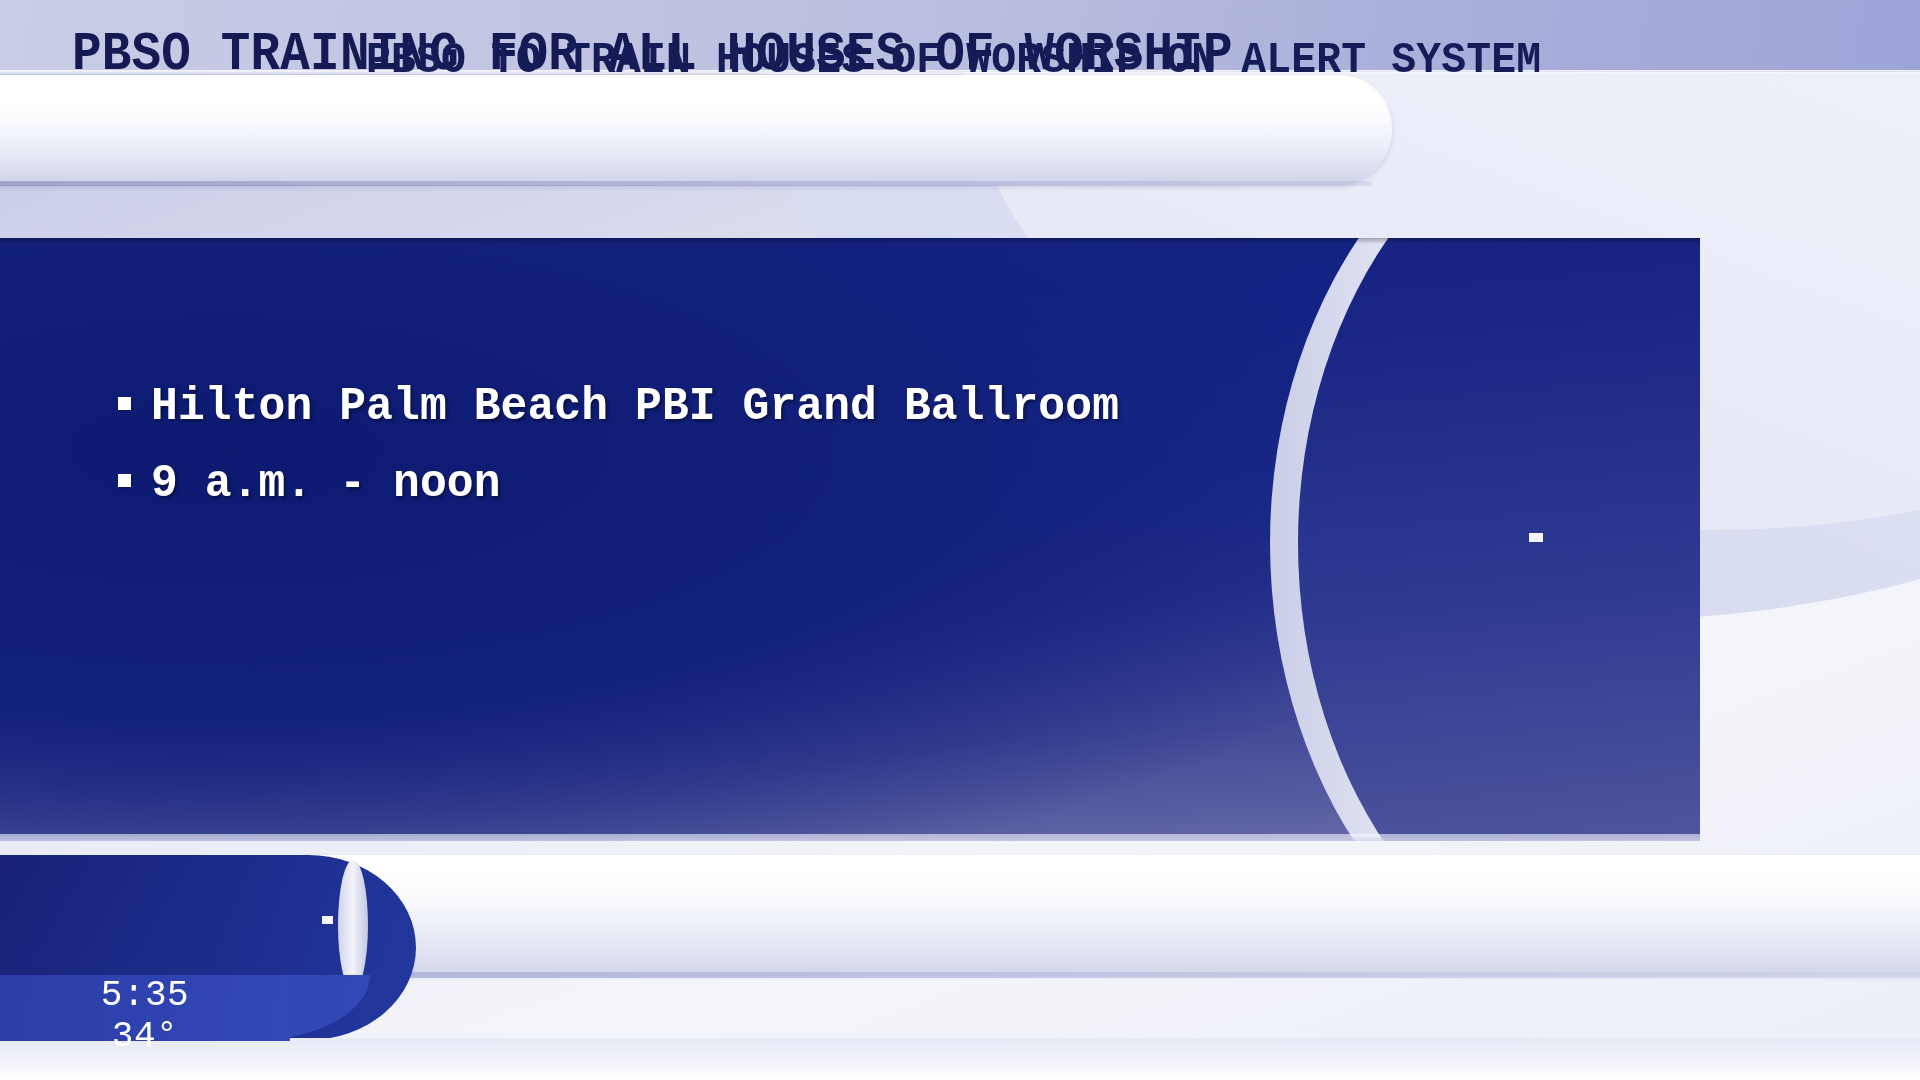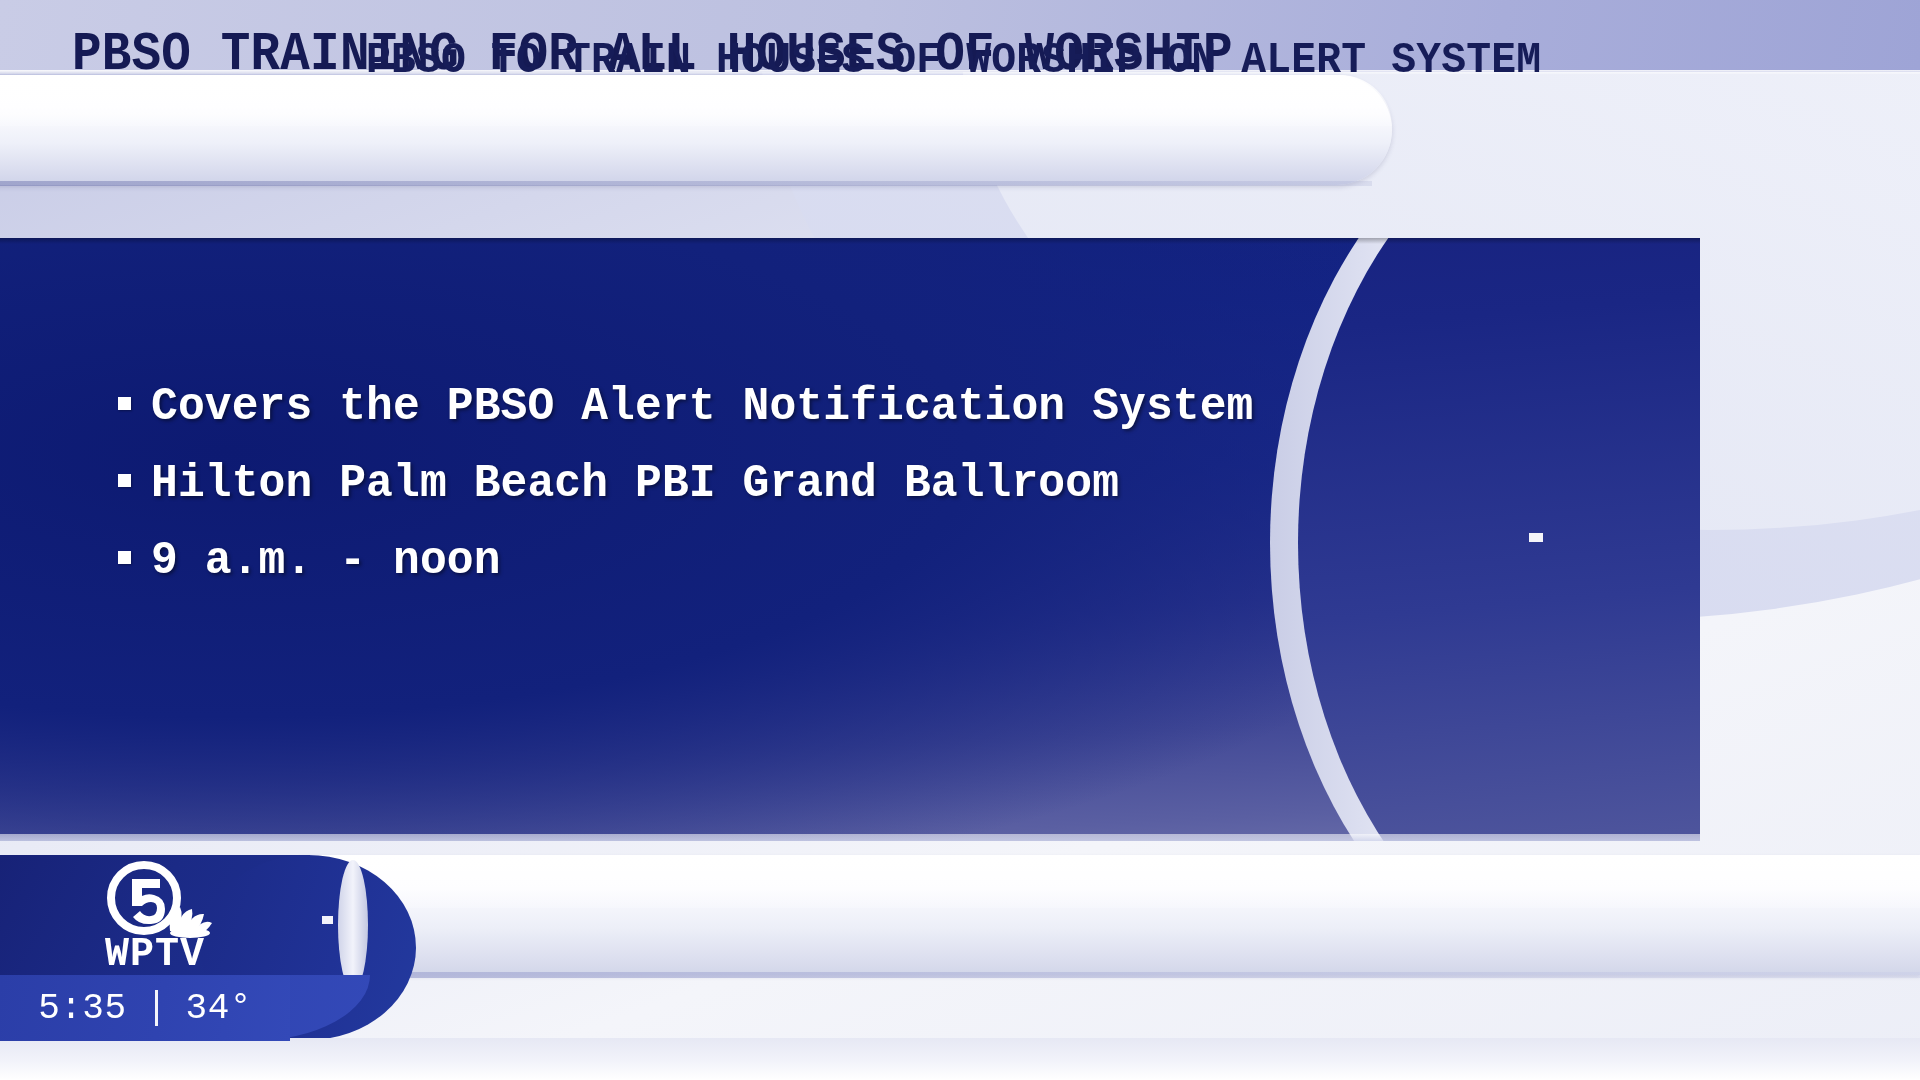--- a/index.html
+++ b/index.html
@@ -286,22 +286,23 @@
   }
 
   
   .info-bar {
     position: absolute;
     left: 0; top: 975px;
     width: 290px; height: 66px;
     background: linear-gradient(100deg, #2b3ea8 0%, #2f43b0 55%, #3349b8 100%);
     display: flex;
     align-items: center;
-    justify-content: center;
+    justify-content: space-between;
     z-index: 6;
+    flex-direction: column;
   }
   .info-bar-cap {
     position: absolute;
     left: 170px; top: 975px;
     width: 200px; height: 66px;
     background: linear-gradient(100deg, #2f43b0, #3349b8);
     border-radius: 0 0 120px 0 / 0 0 66px 0;
     z-index: 5;
   }
   .info-time, .info-temp {
@@ -348,24 +349,20 @@
     <div class="panel-arc"></div>
     <div class="panel-arc-inner"></div>
     <div class="arc-dot"></div>
     <div class="panel-top-hi"></div>
     <div class="panel-bottom-edge"></div>
   </div>
 
   <div class="bullets">
     <div class="bullet-row">
       <span class="bullet-mark"></span>
-      <span class="bullet-text">Covers the PBSO Alert Notification System</span>
-    </div>
-    <div class="bullet-row">
-      <span class="bullet-mark"></span>
       <span class="bullet-text">Hilton Palm Beach PBI Grand Ballroom</span>
     </div>
     <div class="bullet-row">
       <span class="bullet-mark"></span>
       <span class="bullet-text">9 a.m. - noon</span>
     </div>
   </div>
 
   <div class="lower-third">
     <div class="lt-plate">
@@ -374,39 +371,20 @@
   </div>
   <div class="lt-text">PBSO TO TRAIN HOUSES OF WORSHIP ON ALERT SYSTEM</div>
   <div class="lt-underline"></div>
 
   <div class="logo-cap-ring"></div>
   <div class="logo-block"></div>
   <div class="logo-cap"></div>
   <div class="logo-arc-sliver"></div>
   <div class="logo-dot"></div>
 
-  <div class="logo-inner">
-    <div class="logo-mark">
-      <svg width="118" height="82" viewBox="0 0 118 82" xmlns="http://www.w3.org/2000/svg">
-
-        <circle cx="48" cy="37" r="33" fill="none" stroke="#ffffff" stroke-width="8"></circle>
-
-        <path d="M36 18 H64 V27 H46 V35 Q52 32 58 34 Q69 37 69 48 Q69 62 55 63 Q43 64 37 56 L44 50 Q48 56 55 55 Q61 54 61 47 Q61 41 55 41 Q50 41 46 45 L36 45 Z" fill="#ffffff"></path>
-
-        <g transform="translate(74,44)">
-          <path d="M0 26 Q-2 8 10 2 Q14 10 8 26 Z" fill="#ffffff"></path>
-          <path d="M7 27 Q9 7 22 4 Q24 14 16 27 Z" fill="#ffffff"></path>
-          <path d="M15 27 Q21 8 34 9 Q32 20 24 27 Z" fill="#ffffff"></path>
-          <path d="M23 27 Q33 13 42 18 Q37 26 31 28 Z" fill="#ffffff"></path>
-          <ellipse cx="20" cy="28" rx="20" ry="5" fill="#ffffff"></ellipse>
-        </g>
-      </svg>
-    </div>
-    <div class="logo-word">WPTV</div>
-  </div>
 
   <div class="info-bar-cap"></div>
   <div class="info-bar">
     <span class="info-time">5:35</span>
     <span class="info-sep"></span>
     <span class="info-temp">34°</span>
   </div>
 
   <div class="bottom-fade"></div>
 

